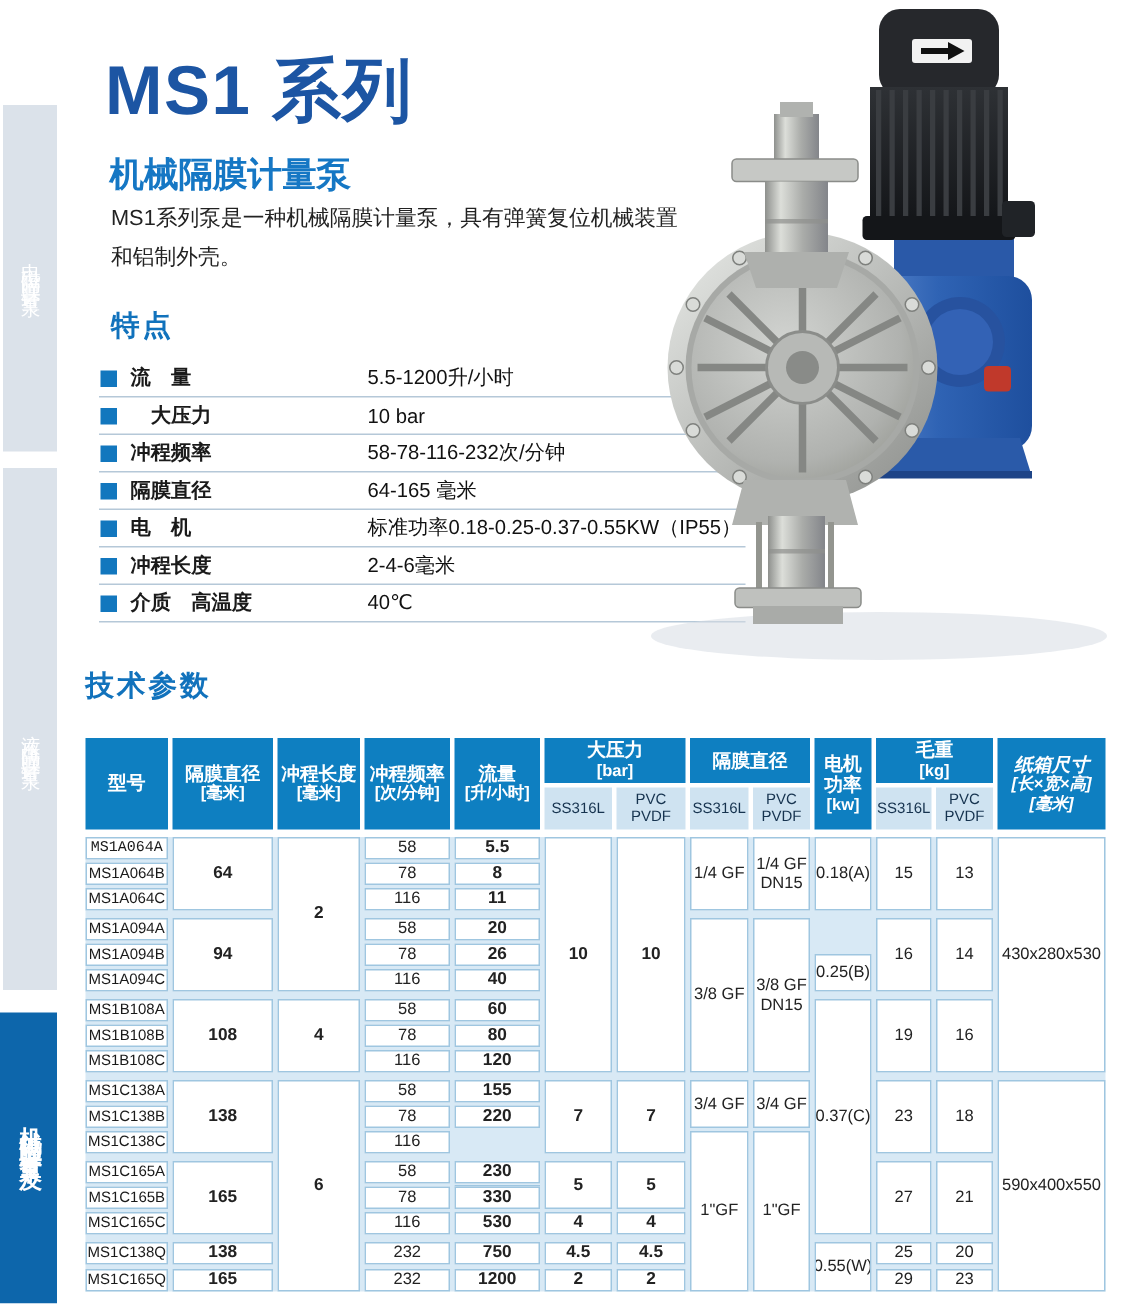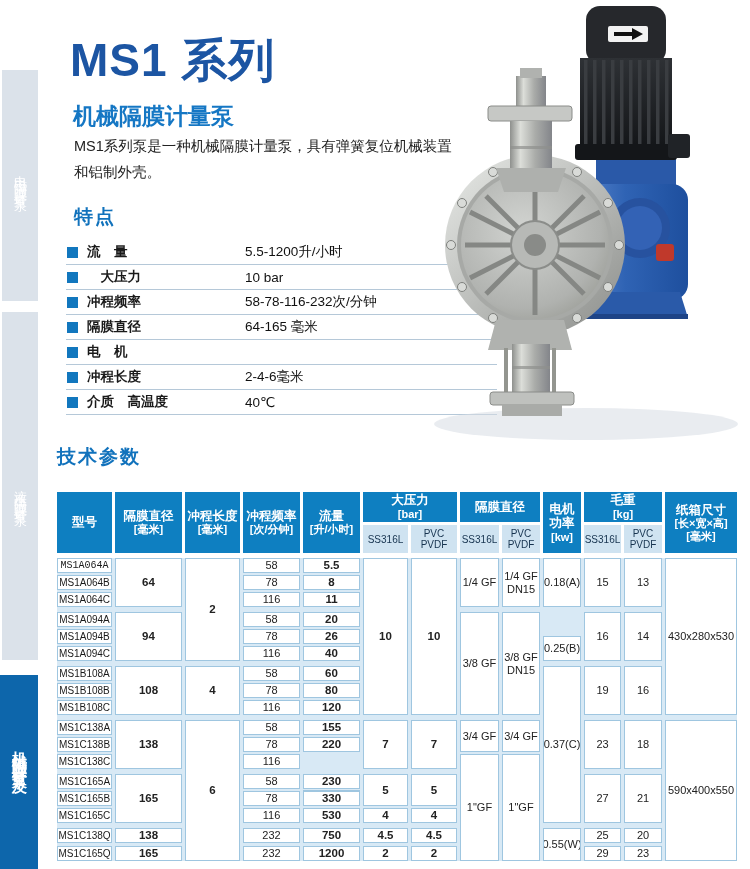--- a/index.html
+++ b/index.html
@@ -81,20 +81,21 @@
       <span class="f-value">58-78-116-232次/分钟</span>
     </div>
     <div class="feature-row">
       <span class="bullet"></span>
       <span class="f-label">隔膜直径</span>
       <span class="f-value">64-165 毫米</span>
     </div>
     <div class="feature-row">
       <span class="bullet"></span>
       <span class="f-label">电　机</span>
+      <span class="f-value">标准功率0.18-0.25-0.37-0.55KW（IP55）</span>
     </div>
     <div class="feature-row">
       <span class="bullet"></span>
       <span class="f-label">冲程长度</span>
       <span class="f-value">2-4-6毫米</span>
     </div>
     <div class="feature-row">
       <span class="bullet"></span>
       <span class="f-label">介质　高温度</span>
       <span class="f-value">40℃</span>
@@ -116,21 +117,21 @@
     <div class="th" style="grid-area: 1 / 8 / 2 / span 2;"><span class="lbl">隔膜直径</span></div>
     <div class="sub" style="grid-area: 3 / 8 / 4;">SS316L</div>
     <div class="sub" style="grid-area: 3 / 9 / 4;">PVC
 PVDF</div>
     <div class="th" style="grid-area: 1 / 10 / 4;"><span class="lbl">电机
 功率</span><span class="unit">[kw]</span></div>
     <div class="th" style="grid-area: 1 / 11 / 2 / span 2;"><span class="lbl">毛重</span><span class="unit">[kg]</span></div>
     <div class="sub" style="grid-area: 3 / 11 / 4;">SS316L</div>
     <div class="sub" style="grid-area: 3 / 12 / 4;">PVC
 PVDF</div>
-    <div class="th" style="grid-area: 1 / 13 / 4;"><span class="lbl">纸箱尺寸</span><span class="unit">[长×宽×高]
+    <div class="th" style="grid-area: 1 / 13 / 4; font-style: italic;"><span class="lbl">纸箱尺寸</span><span class="unit">[长×宽×高]
 [毫米]</span></div>
     <div class="td model" style="grid-area: 5 / 1 / 6; font-family: Liberation Mono, monospace;">MS1A064A</div>
     <div class="td model" style="grid-area: 7 / 1 / 8;">MS1A064B</div>
     <div class="td model" style="grid-area: 9 / 1 / 10;">MS1A064C</div>
     <div class="td model" style="grid-area: 11 / 1 / 12;">MS1A094A</div>
     <div class="td model" style="grid-area: 13 / 1 / 14;">MS1A094B</div>
     <div class="td model" style="grid-area: 15 / 1 / 16;">MS1A094C</div>
     <div class="td model" style="grid-area: 17 / 1 / 18;">MS1B108A</div>
     <div class="td model" style="grid-area: 19 / 1 / 20;">MS1B108B</div>
     <div class="td model" style="grid-area: 21 / 1 / 22;">MS1B108C</div>

